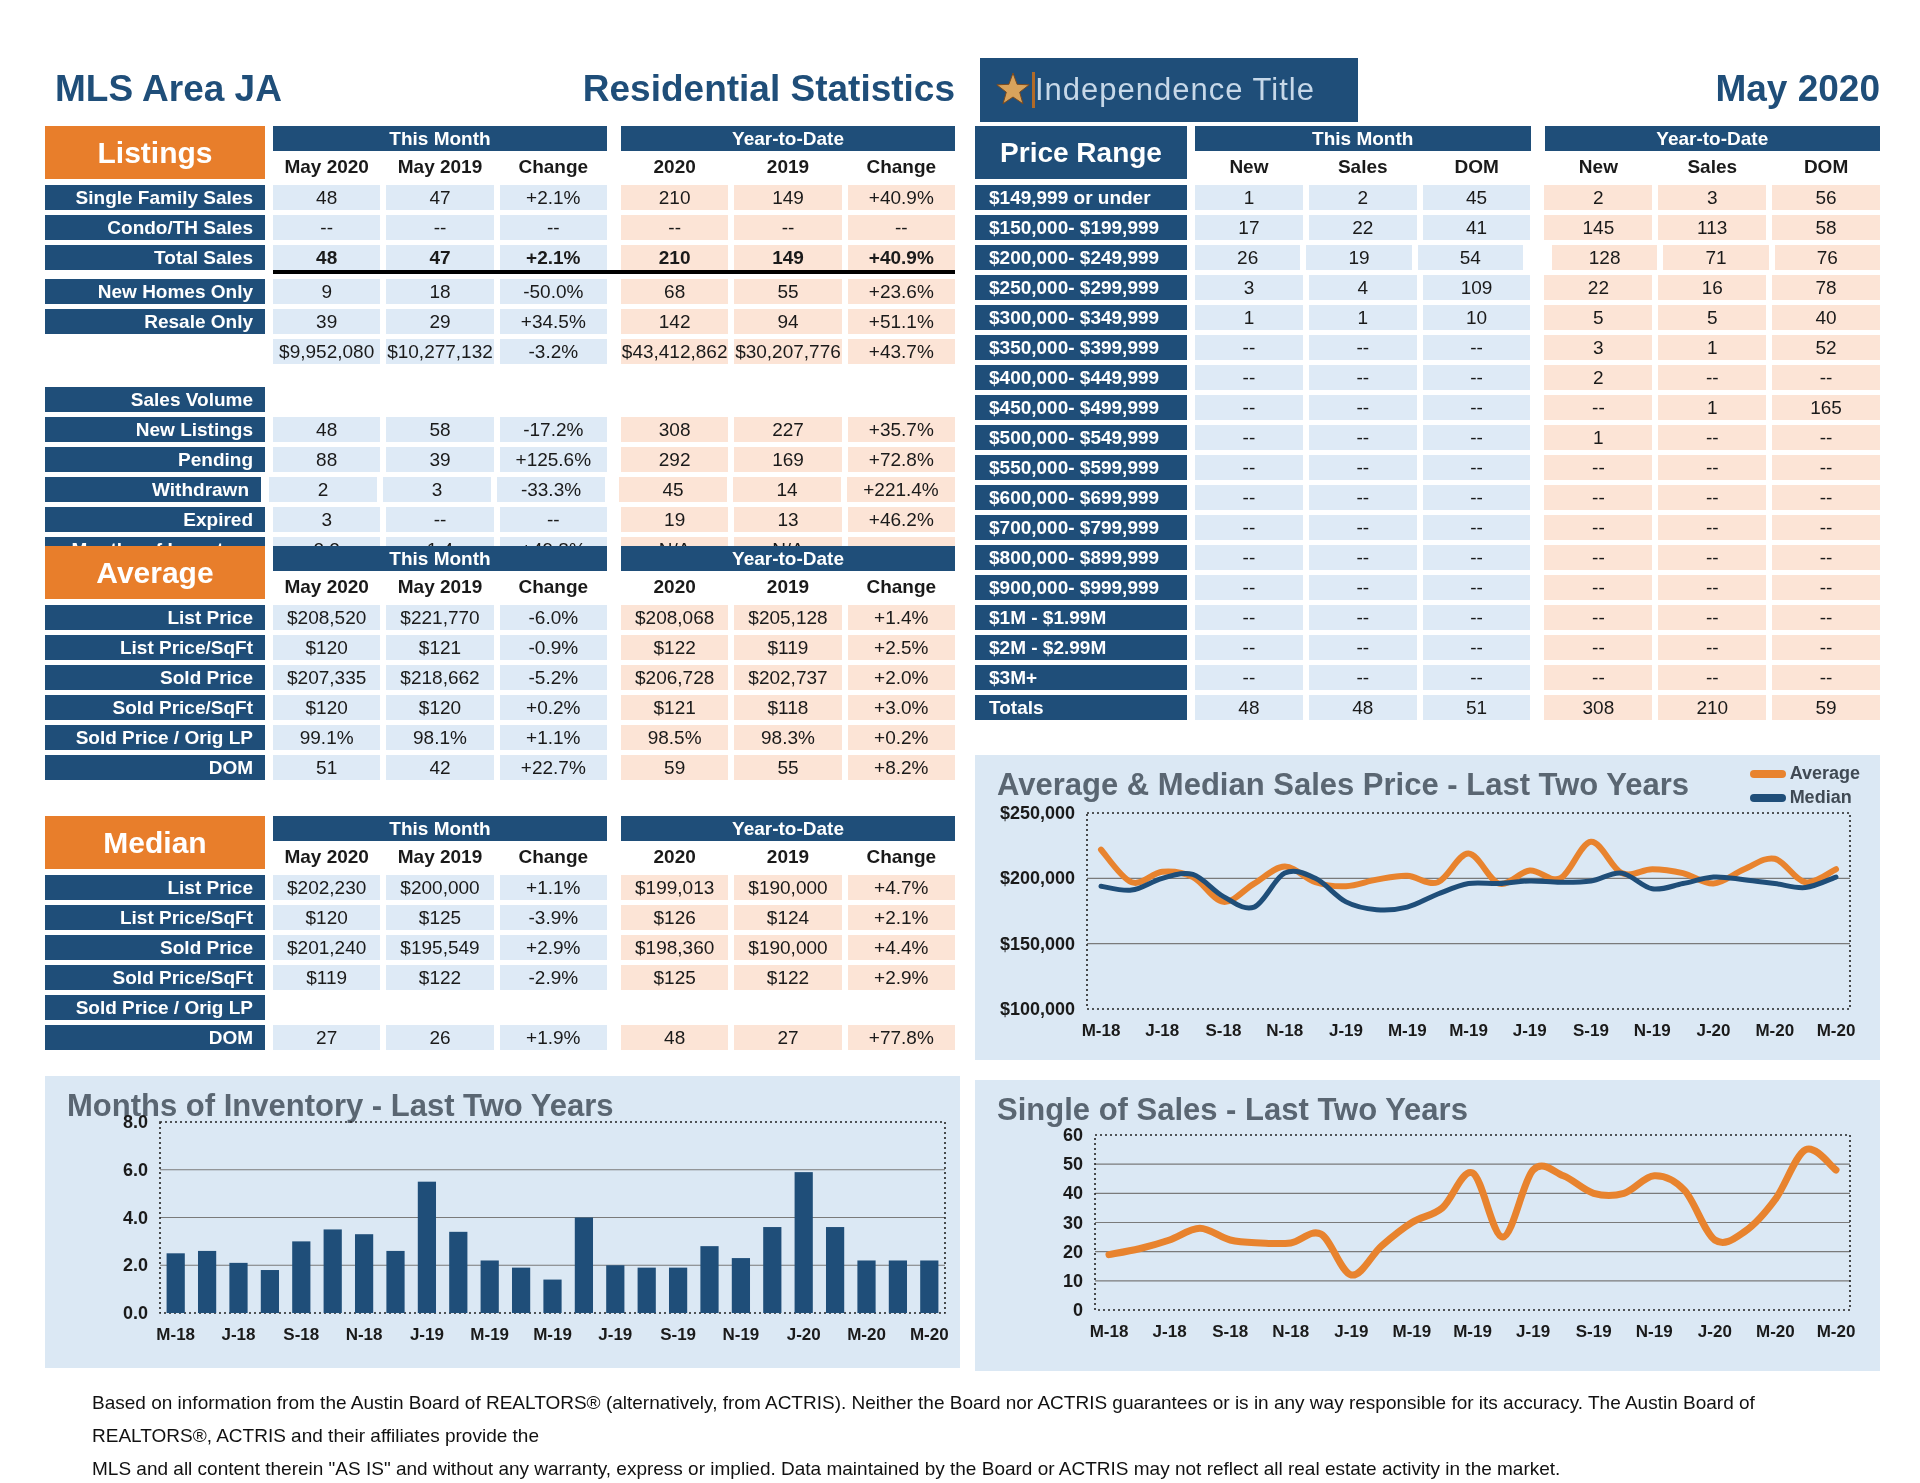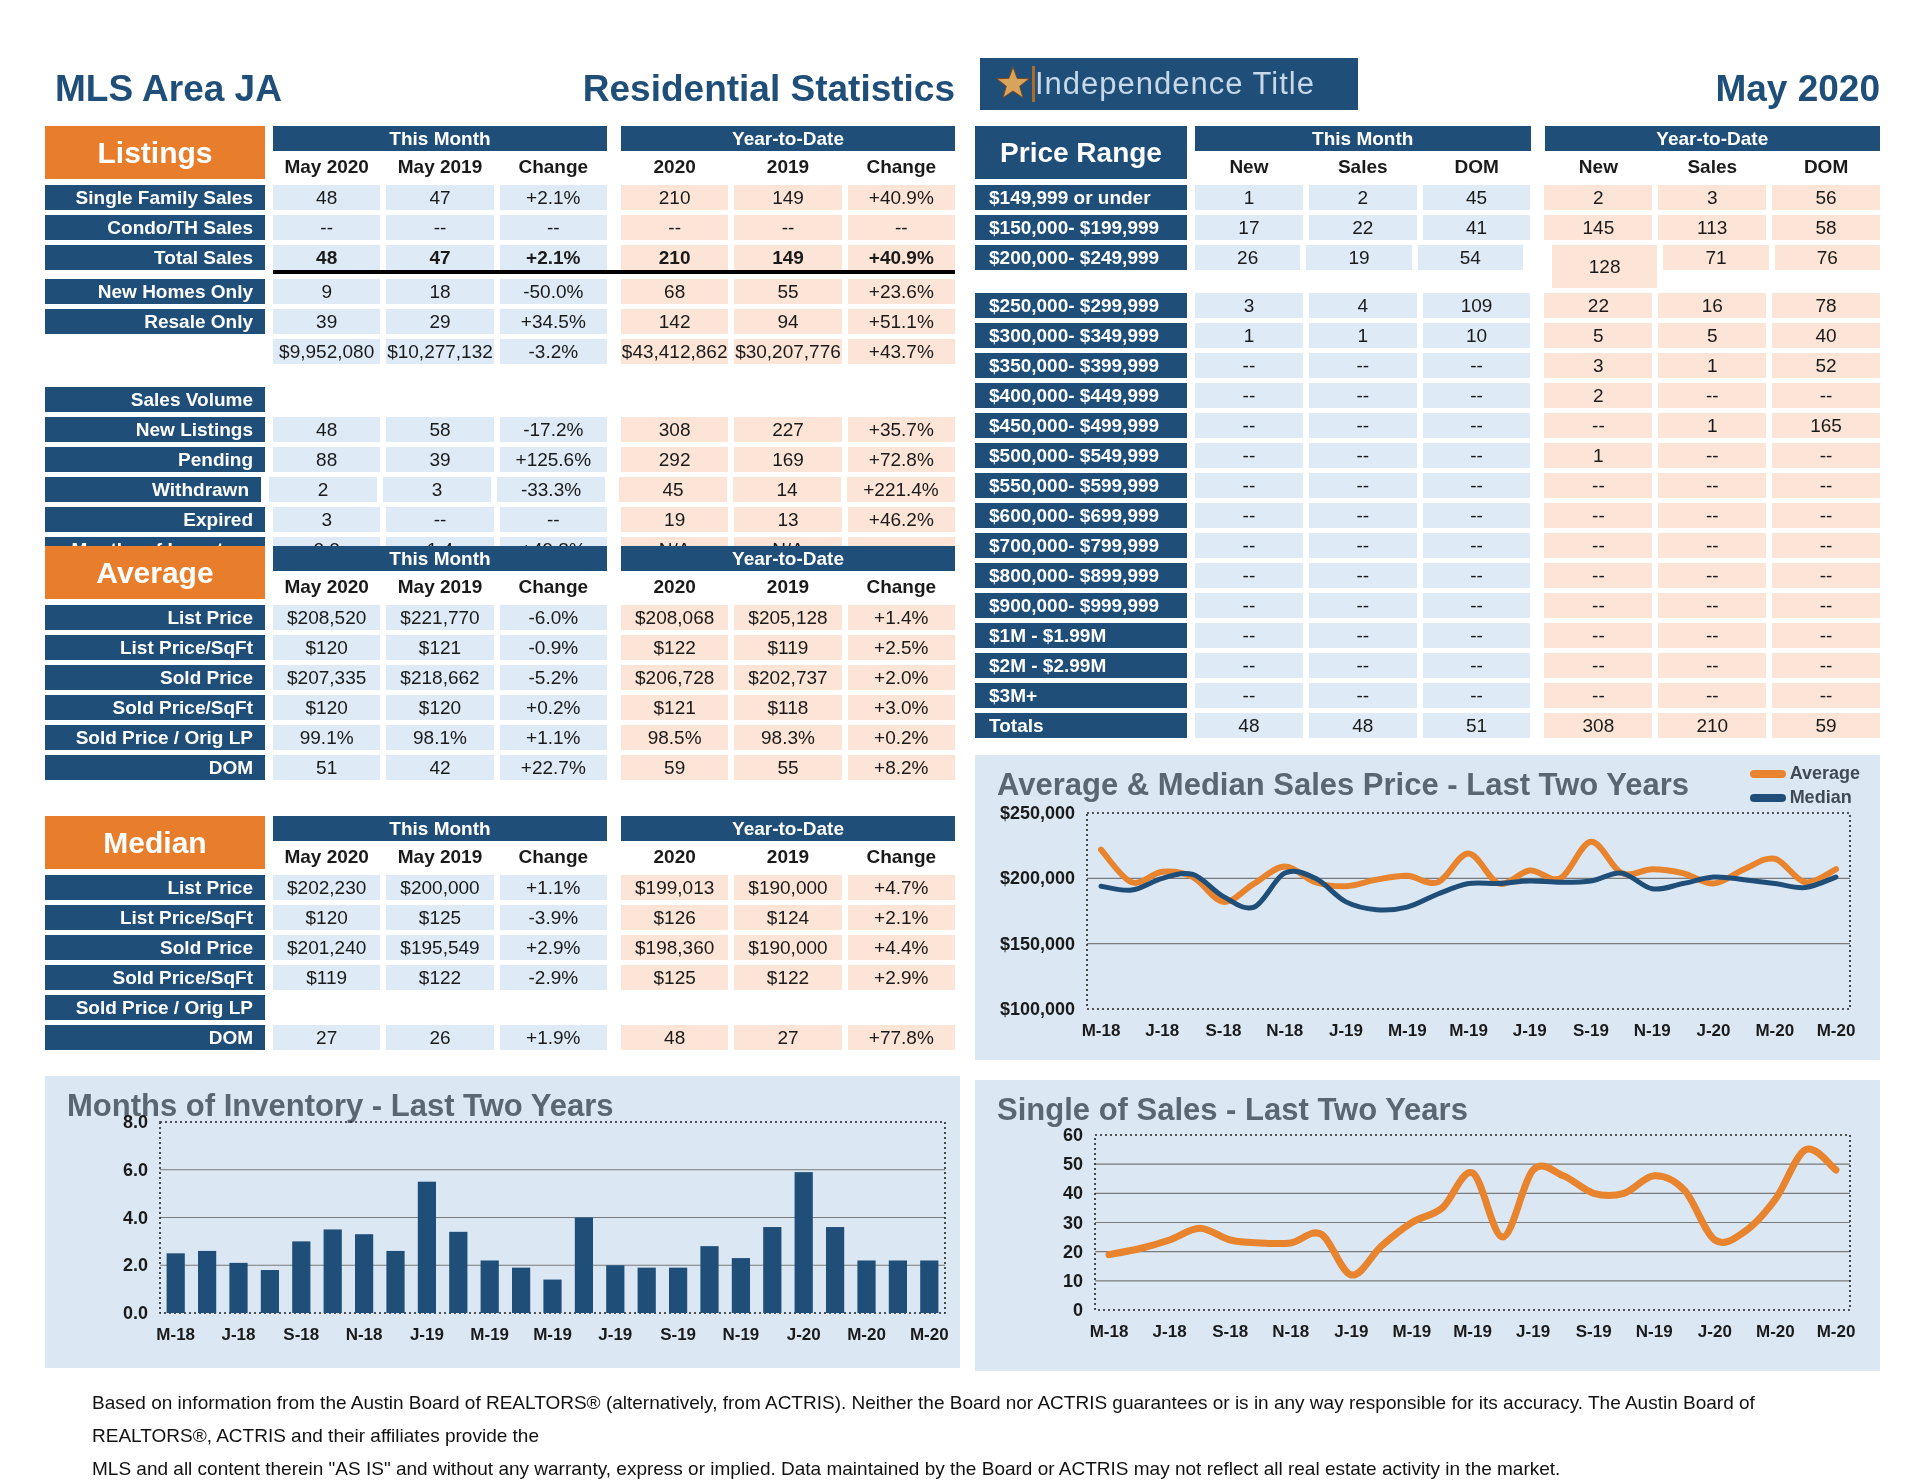--- a/index.html
+++ b/index.html
@@ -4,21 +4,21 @@
 <style>
   * { margin:0; padding:0; box-sizing:border-box; }
   html,body { background:#ffffff; }
   body { font-family:"Liberation Sans", sans-serif; }
   .page { position:relative; width:1920px; height:1483px; background:#fff; overflow:hidden; }
 
   
   .hdr-area  { position:absolute; left:55px;  top:68px;  font-size:37px; font-weight:bold; color:var(--navy); }
   .hdr-title { position:absolute; left:500px; top:68px;  width:455px; text-align:right; font-size:37px; font-weight:bold; color:var(--navy); }
   .hdr-month { position:absolute; right:40px; top:68px;  font-size:37px; font-weight:bold; color:var(--navy); }
-  .logo { position:absolute; left:980px; top:58px; width:378px; height:52px; background:var(--navy);
+  .logo { position:absolute; left:980px; top:58px; width:378px; height:64px; background:var(--navy);
           display:flex; align-items:center; padding:0 14px; }
   .logo-sep { width:3px; height:36px; background:#b06a28; }
   .logo-text { color:#c7d8e8; font-size:31px; font-weight:400; letter-spacing:1px; white-space:nowrap; }
 
   
   .stat-table { position:absolute; }
   .t-head { display:flex; margin-bottom:6px; }
   .t-section { margin-right:8px; color:#fff; font-weight:bold; font-size:30px;
                display:flex; align-items:center; justify-content:center; }
   .sec-orange { background:var(--orange); }
@@ -416,21 +416,21 @@
           <div class="cell ytd" style="height: 25px;">113</div>
           <div class="cell ytd" style="height: 25px;">58</div>
         </div>
       </div>
       <div class="t-row">
         <div class="t-label lbl-left" style="width: 212px; height: 25px;">$200,000- $249,999</div>
         <div class="t-vals">
           <div class="cell tm" style="height: 25px;">26</div>
           <div class="cell tm" style="height: 25px;">19</div>
           <div class="cell tm" style="height: 25px;">54</div>
-          <div class="cell ytd" style="height: 43px; margin-left: 15px;">128</div>
+          <div class="cell ytd" style="height: 25px; margin-left: 15px;">128</div>
           <div class="cell ytd" style="height: 25px;">71</div>
           <div class="cell ytd" style="height: 25px;">76</div>
         </div>
       </div>
       <div class="t-row">
         <div class="t-label lbl-left" style="width: 212px; height: 25px;">$250,000- $299,999</div>
         <div class="t-vals">
           <div class="cell tm" style="height: 25px;">3</div>
           <div class="cell tm" style="height: 25px;">4</div>
           <div class="cell tm" style="height: 25px;">109</div>

